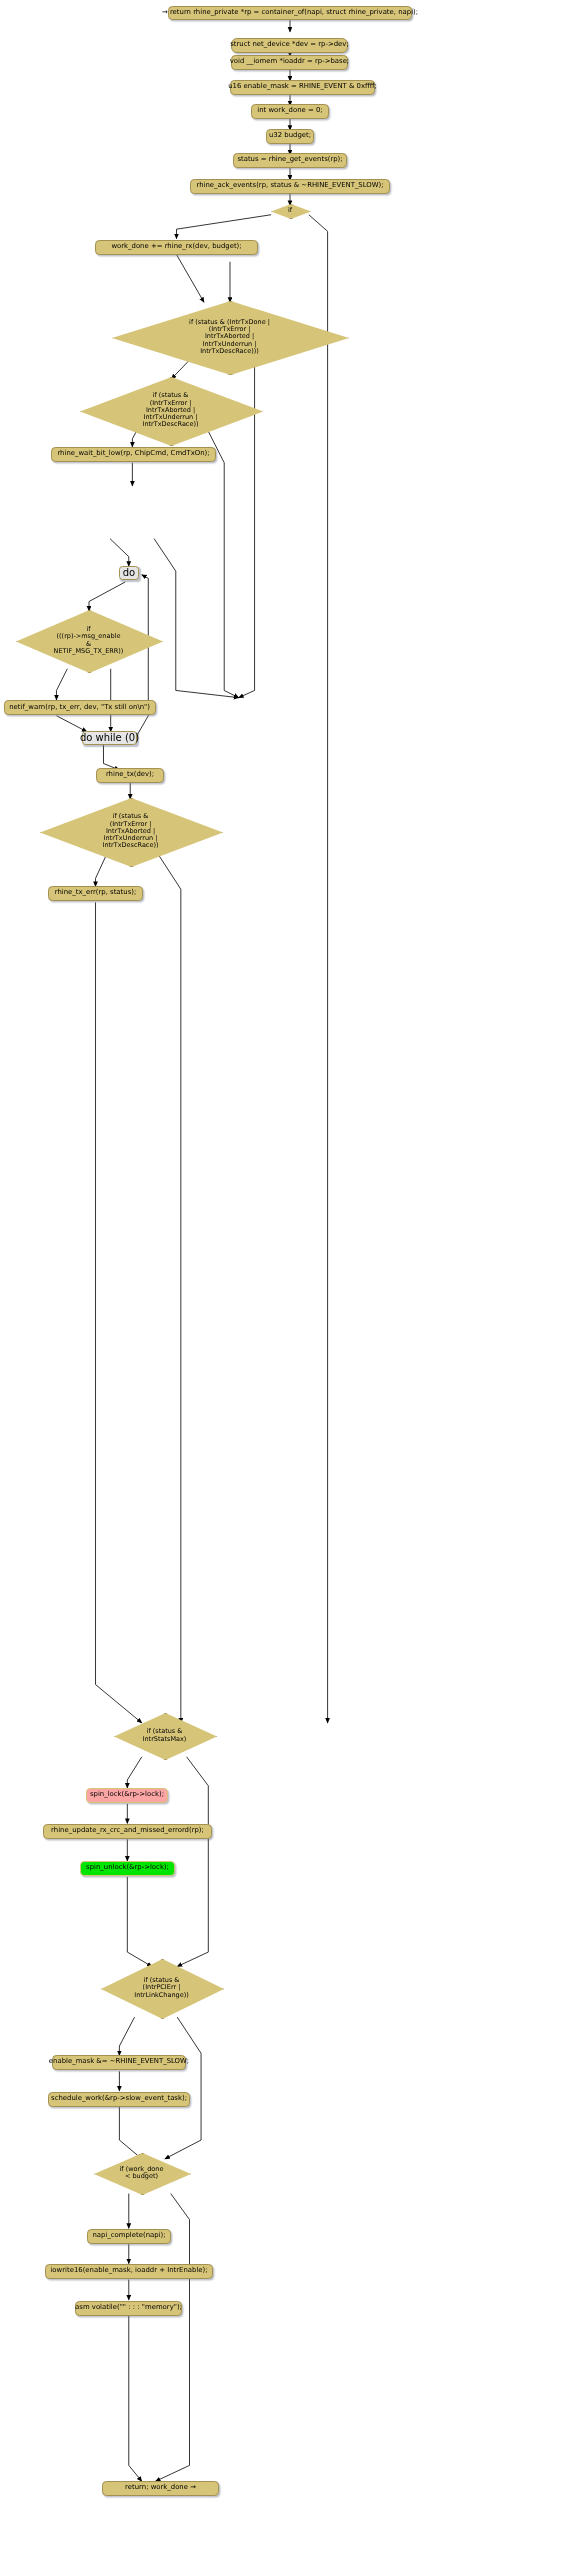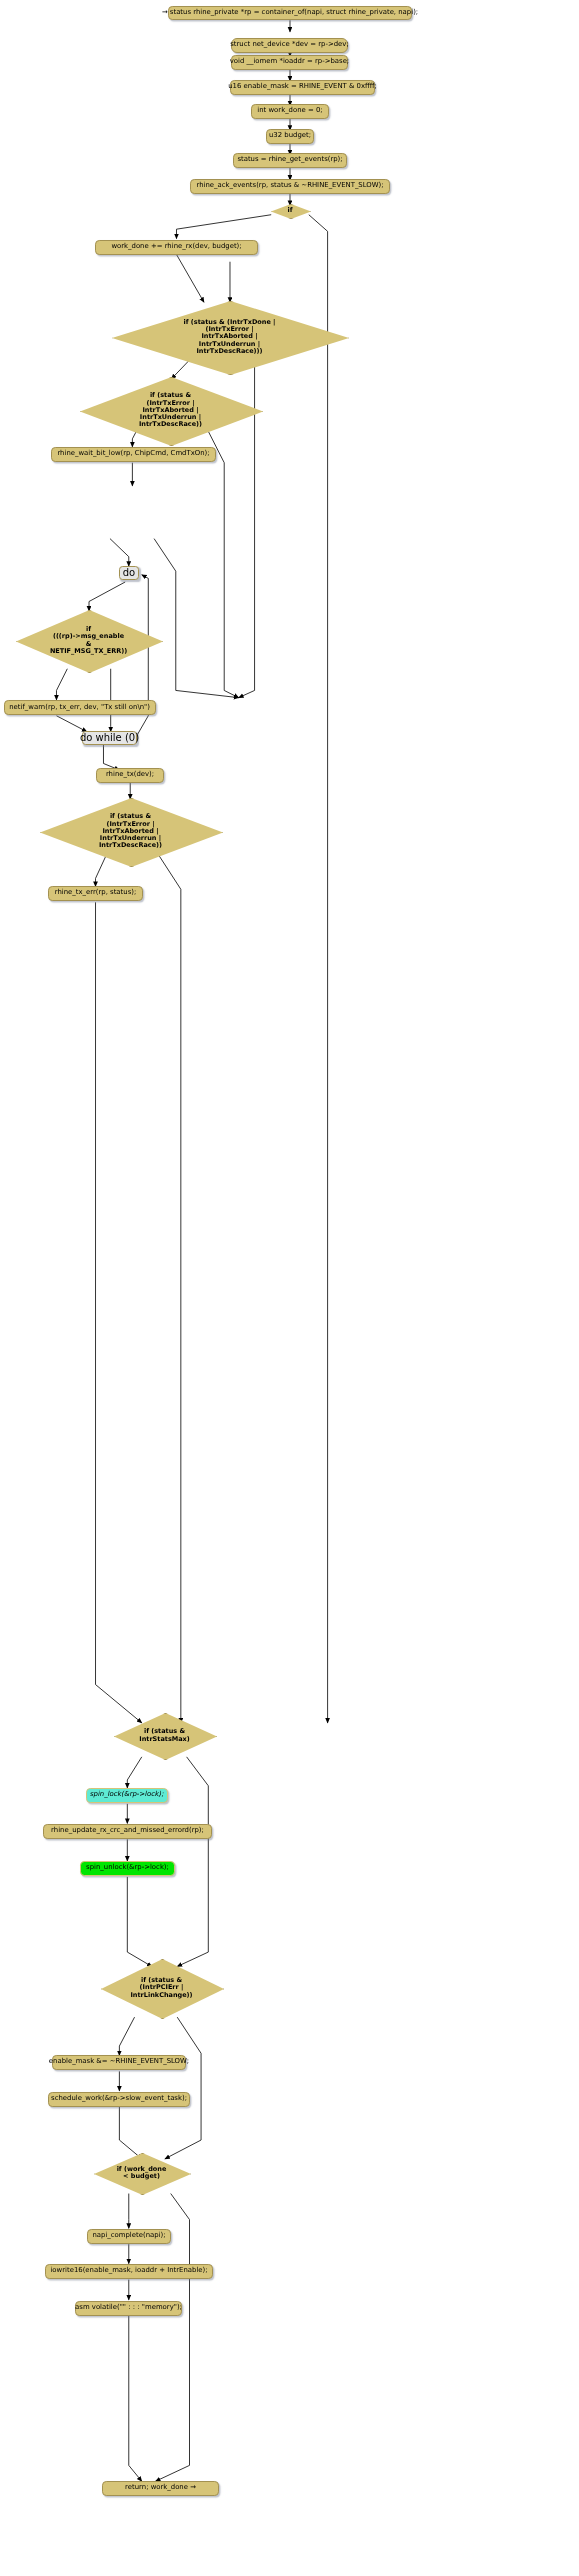--- a/index.html
+++ b/index.html
@@ -26,30 +26,29 @@
   }
   
   .act{
     background:#D6C478;
     border:0.7px solid #A39151;
     border-radius:4.3px;
     box-shadow:1.4px 1.4px 1.4px rgba(110,120,140,.45);
     padding:2.2px 5px;
     font-size:6.9px;
   }
-  .act.red{background:#5eead4;border:0.7px solid #D6C478;color:#000;font-style:italic;}
+  .act.red{background:#fca5a5;border:0.7px solid #D6C478;color:#000;}
   .act.green{background:#00E500;border:0.7px solid #D6C478;color:#000;}
 
   
   .dia{
     background:transparent;
     border:none;
     box-shadow:none;
     font-size:6.5px;
-    font-weight:bold;
   }
   .dia .shape{
     position:absolute;
     left:0;top:0;width:100%;height:100%;
     background:#D6C478;
     border:0.7px solid #A39151;
     box-shadow:1.4px 1.4px 1.4px rgba(110,120,140,.45);
     clip-path:polygon(50% 0%,100% 50%,50% 100%,0% 50%);
     -webkit-clip-path:polygon(50% 0%,100% 50%,50% 100%,0% 50%);
   }
@@ -153,21 +152,21 @@
       <path d="M236,3034 L262,3070 L262,3410 L215,3432"></path>
 
       <path d="M178,3104 L178,3131"></path>
 
       <path d="M178,3153 L178,3181"></path>
 
       <path d="M178,3203 L178,3410 L196,3432"></path>
     </g>
   </svg>
 
-  <div class="node act" style="left:168px;top:5.8px;width:244px;height:14.5px;">→ status rhine_private *rp = container_of(napi, struct rhine_private, napi);</div>
+  <div class="node act" style="left:168px;top:5.8px;width:244px;height:14.5px;">→ return rhine_private *rp = container_of(napi, struct rhine_private, napi);</div>
 
   <div class="node act" style="left:231px;top:38px;width:117px;height:14.5px;border-radius:6px;">struct net_device *dev = rp-&gt;dev;</div>
 
   <div class="node act" style="left:231px;top:55px;width:117px;height:14.5px;">void __iomem *ioaddr = rp-&gt;base;</div>
 
   <div class="node act" style="left:218px;top:80px;width:145px;height:14.5px;margin-left:12px;">u16 enable_mask = RHINE_EVENT &amp; 0xffff;</div>
 
   <div class="node act" style="left:251px;top:104px;width:78px;height:14.5px;">int work_done = 0;</div>
 
   <div class="node act" style="left:266px;top:129px;width:48px;height:14.5px;">u32 budget;</div>

